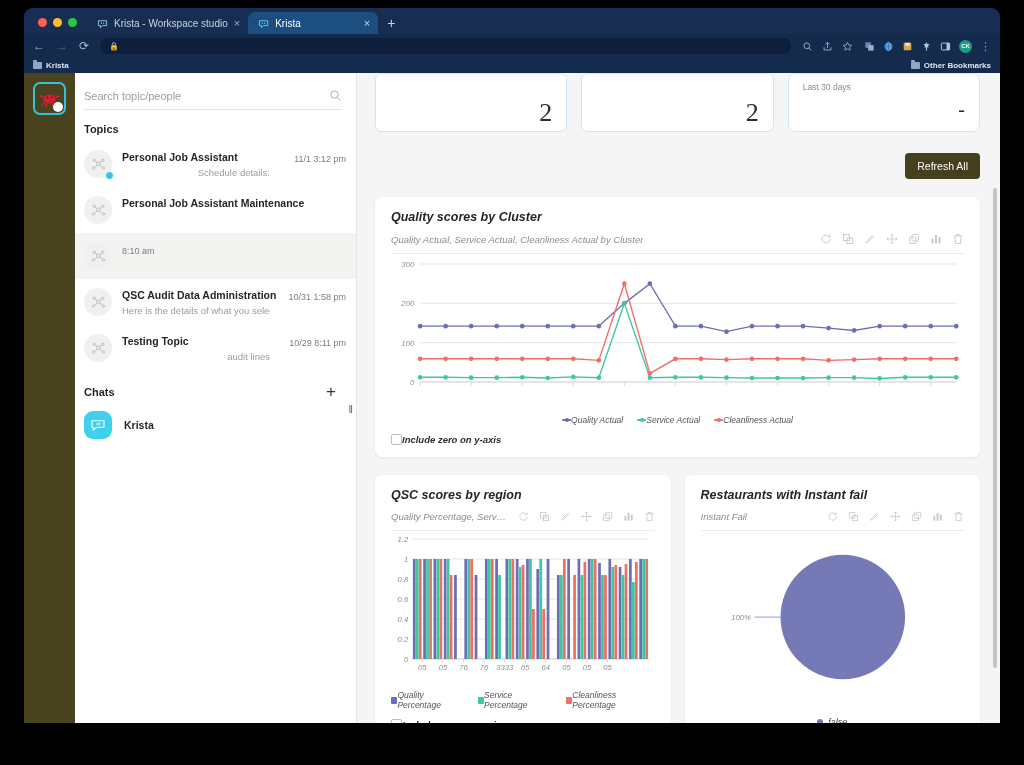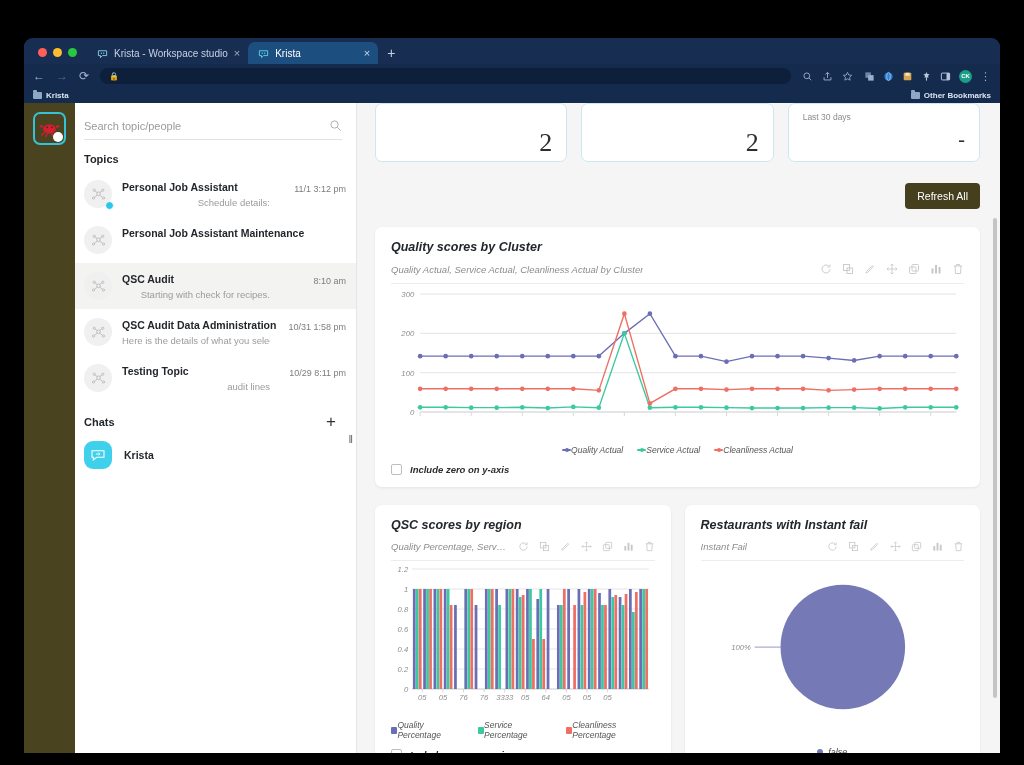--- a/index.html
+++ b/index.html
@@ -6,21 +6,21 @@
   html, body {
     width: 1024px; height: 765px;
     background: #000;
     font-family: "Liberation Sans", sans-serif;
     overflow: hidden;
   }
   #screen { position: relative; width: 1024px; height: 765px; background: #000; }
 
   
   #window {
-    position: absolute; left: 24px; top: 38px;
+    position: absolute; left: 24px; top: 8px;
     width: 976px; height: 715px;
     background: #142b4e;
     border-radius: 9px 9px 0 0;
     overflow: hidden;
   }
 
   
   .tabstrip {
     position: relative; height: 26px; background: #172e52;
     display: flex; align-items: flex-end; padding-left: 10px;
@@ -209,21 +209,21 @@
   }
   .legend .li { display: flex; align-items: center; gap: 0; }
   .lg-line { width: 9px; height: 2px; border-radius: 1px; position: relative; }
   .lg-line:after {
     content: ''; position: absolute; left: 3px; top: -1.5px;
     width: 4px; height: 4px; border-radius: 50%; background: inherit;
   }
   .lg-sq { width: 7px; height: 7px; border-radius: 1px; }
   .lg-dot { width: 6px; height: 6px; border-radius: 50%; }
 
-  .zerorow { display: flex; align-items: center; gap: 8px; margin-top: 9px; }
+  .zerorow { display: flex; align-items: center; gap: 0; margin-top: 9px; }
   .cbx { width: 11px; height: 11px; border: 1px solid #bdbdbd; border-radius: 2px; background: #fff; }
   .zerolbl { font-size: 9.5px; font-weight: bold; color: #2d2d2d; }
 
   .axis-lbl { font-size: 8px; fill: #8d8d8d; font-family: "Liberation Sans", sans-serif; }
   .gridline { stroke: #e4e4e4; stroke-width: 1; }
   .axisline { stroke: #d8d8d8; stroke-width: 1; }
   .tick { stroke: #d8d8d8; stroke-width: 1; }
 
   .pie-legend { display: flex; justify-content: center; gap: 5px; align-items: center; margin-top: 6px; font-size: 9px; color: #444; }
 
@@ -410,24 +410,20 @@
             <svg width="17" height="17" viewBox="0 0 24 24">
               <g fill="none" stroke="#b4b4b4" stroke-width="1.1">
                 <circle cx="12" cy="11" r="2.6"></circle>
                   <circle cx="6" cy="6" r="1.6"></circle>
                   <circle cx="18" cy="6" r="1.6"></circle>
                 <circle cx="5" cy="17" r="1.6"></circle>
                   <circle cx="19" cy="17" r="1.6"></circle>
                 <path d="M10.2 9.3L7.3 7.1M13.8 9.3l2.9-2.2M10.4 12.8l-3.8 3M13.6 12.8l3.8 3"></path>
               </g>
             </svg>
-          </div>
-          <div class="t-body">
-            <div class="t-title">QSC Audit</div>
-            <div class="t-sub">Starting with check for recipes.</div>
           </div>
           <div class="t-time">8:10 am</div>
         </div>
 
         <div class="topic">
           <div class="t-ava">
             <svg width="17" height="17" viewBox="0 0 24 24">
               <g fill="none" stroke="#b4b4b4" stroke-width="1.1">
                 <circle cx="12" cy="11" r="2.6"></circle>
                   <circle cx="6" cy="6" r="1.6"></circle>

